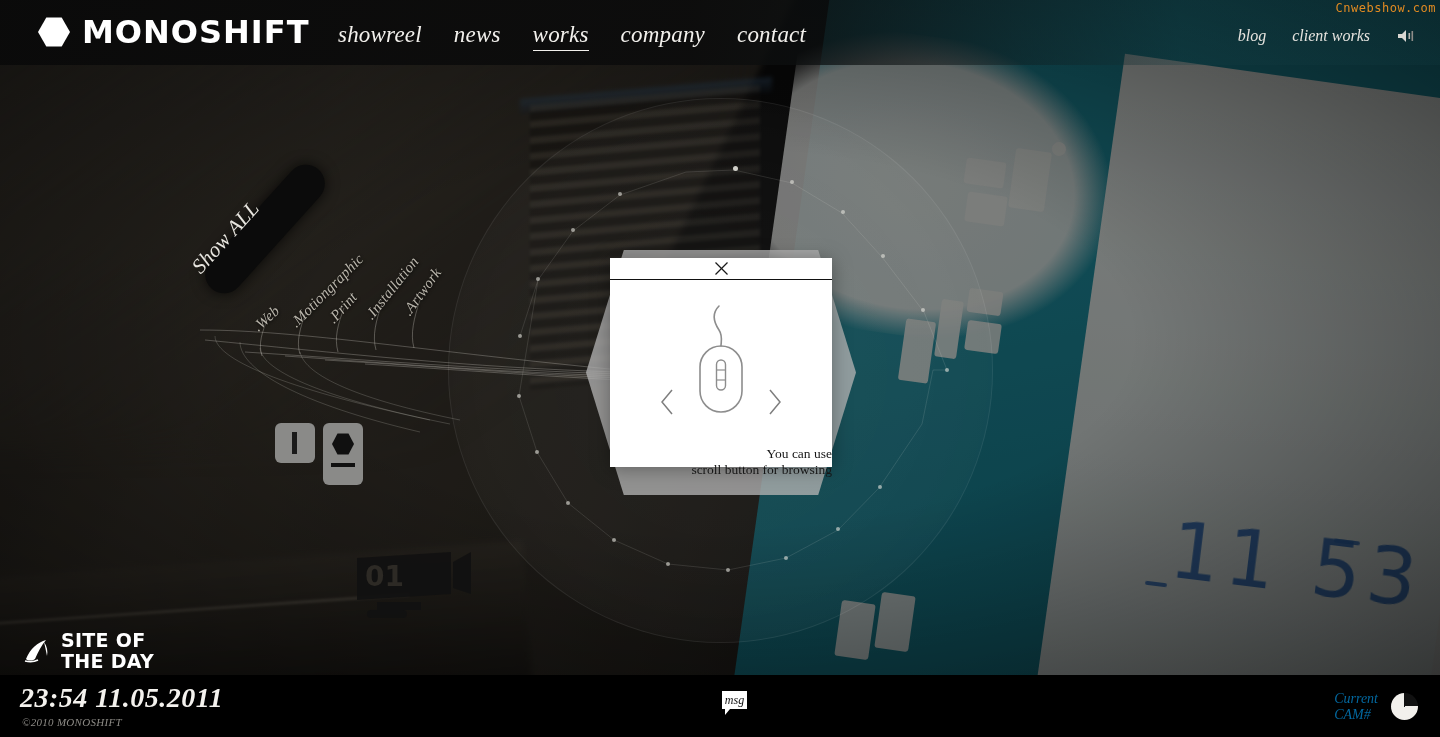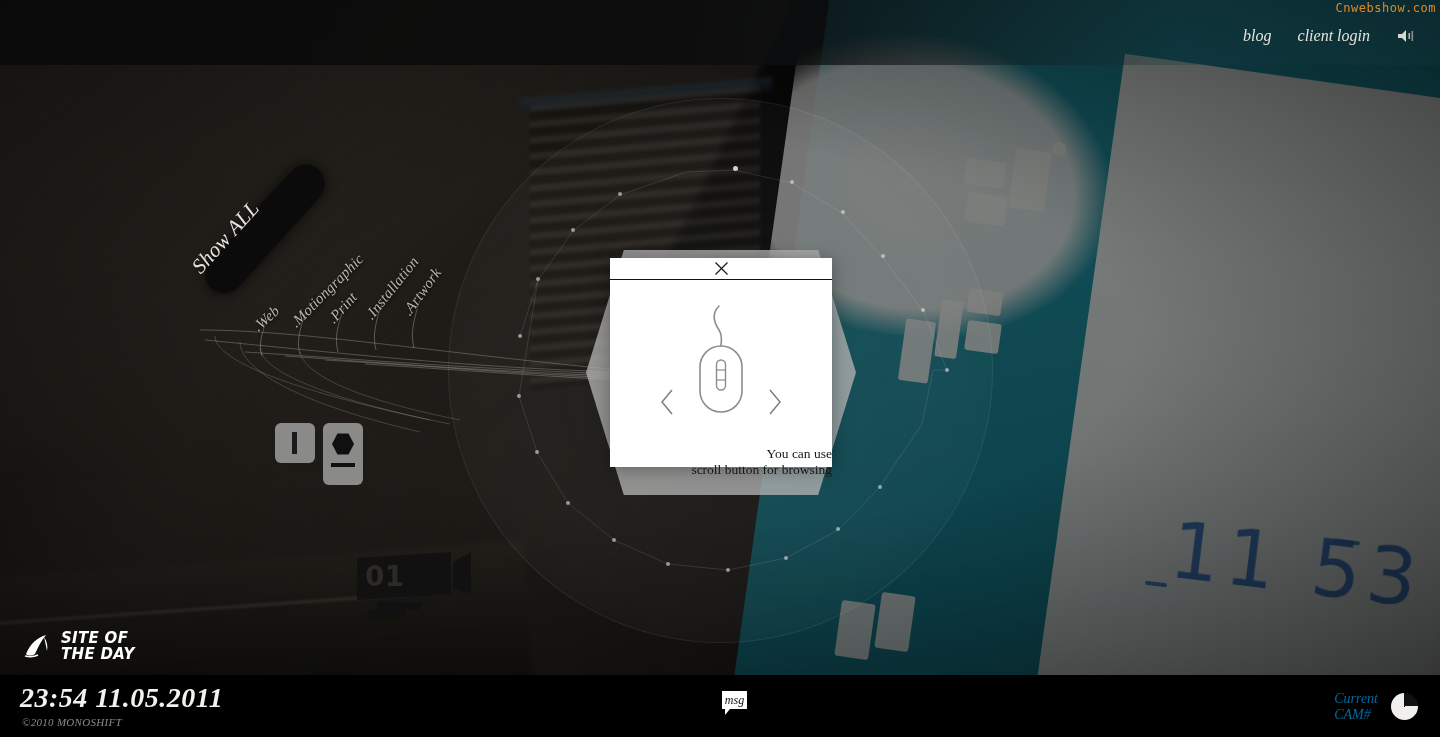--- a/index.html
+++ b/index.html
@@ -208,22 +208,22 @@
   .tooltip span { font-size:15px; font-style:italic; color:#e4e2dc; letter-spacing:.2px; }
   .tooltip-tail {
     position:absolute; left:-22px; top:14px; width:0; height:0;
     border-style:solid; border-width:0 0 14px 24px;
     border-color:transparent transparent #090909 transparent;
   }
 
   
   .award { position:absolute; left:22px; top:630px; display:flex; align-items:center; gap:9px; z-index:30; }
   .award-text {
-    font-family:"DejaVu Sans", sans-serif; font-weight:700; font-style:italic;
-    font-size:15px; line-height:1.08; color:#fff; letter-spacing:.3px;
+    font-family:"DejaVu Sans", sans-serif; font-weight:700; 
+    font-size:19px; line-height:1.08; color:#fff; letter-spacing:.3px;
   }
 
   
   .footer {
     position:absolute; left:0; bottom:0; width:1440px; height:62px;
     background:#000; z-index:40;
   }
   .clock {
     position:absolute; left:20px; top:7px;
     font-size:28px; font-style:italic; font-weight:700; color:#f4f2ee; letter-spacing:.5px;
@@ -375,25 +375,36 @@
     <i></i>
   </div>
   <div class="btn-hex">
     <div class="hexg"></div>
     <div class="bar"></div>
   </div>
 
   <div class="header">
     <div class="watermark">Cnwebshow.com</div>
 
-
+    <div class="logo-wrap">
+      <div class="logo-hex"></div>
+      <div class="logo-text">MONOSHIFT</div>
+    </div>
+
+    <nav class="nav-main">
+      <a href="#">showreel</a>
+      <a href="#">news</a>
+      <a href="#" class="active">works</a>
+      <a href="#">company</a>
+      <a href="#">contact</a>
+    </nav>
 
     <div class="nav-right">
       <a href="#">blog</a>
-      <a href="#">client login</a>
+      <a href="#">client works</a>
       <span class="vol-icon">
         <svg width="20" height="16" viewBox="0 0 20 16">
           <path d="M2 6 L6 6 L10 2 L10 14 L6 10 L2 10 Z" fill="#d8d6d1"></path>
           <rect x="12.5" y="5" width="1.6" height="6" fill="#b6b4af"></rect>
           <rect x="15.5" y="3" width="1.6" height="10" fill="#8e8c88"></rect>
         </svg>
       </span>
     </div>
   </div>
 

